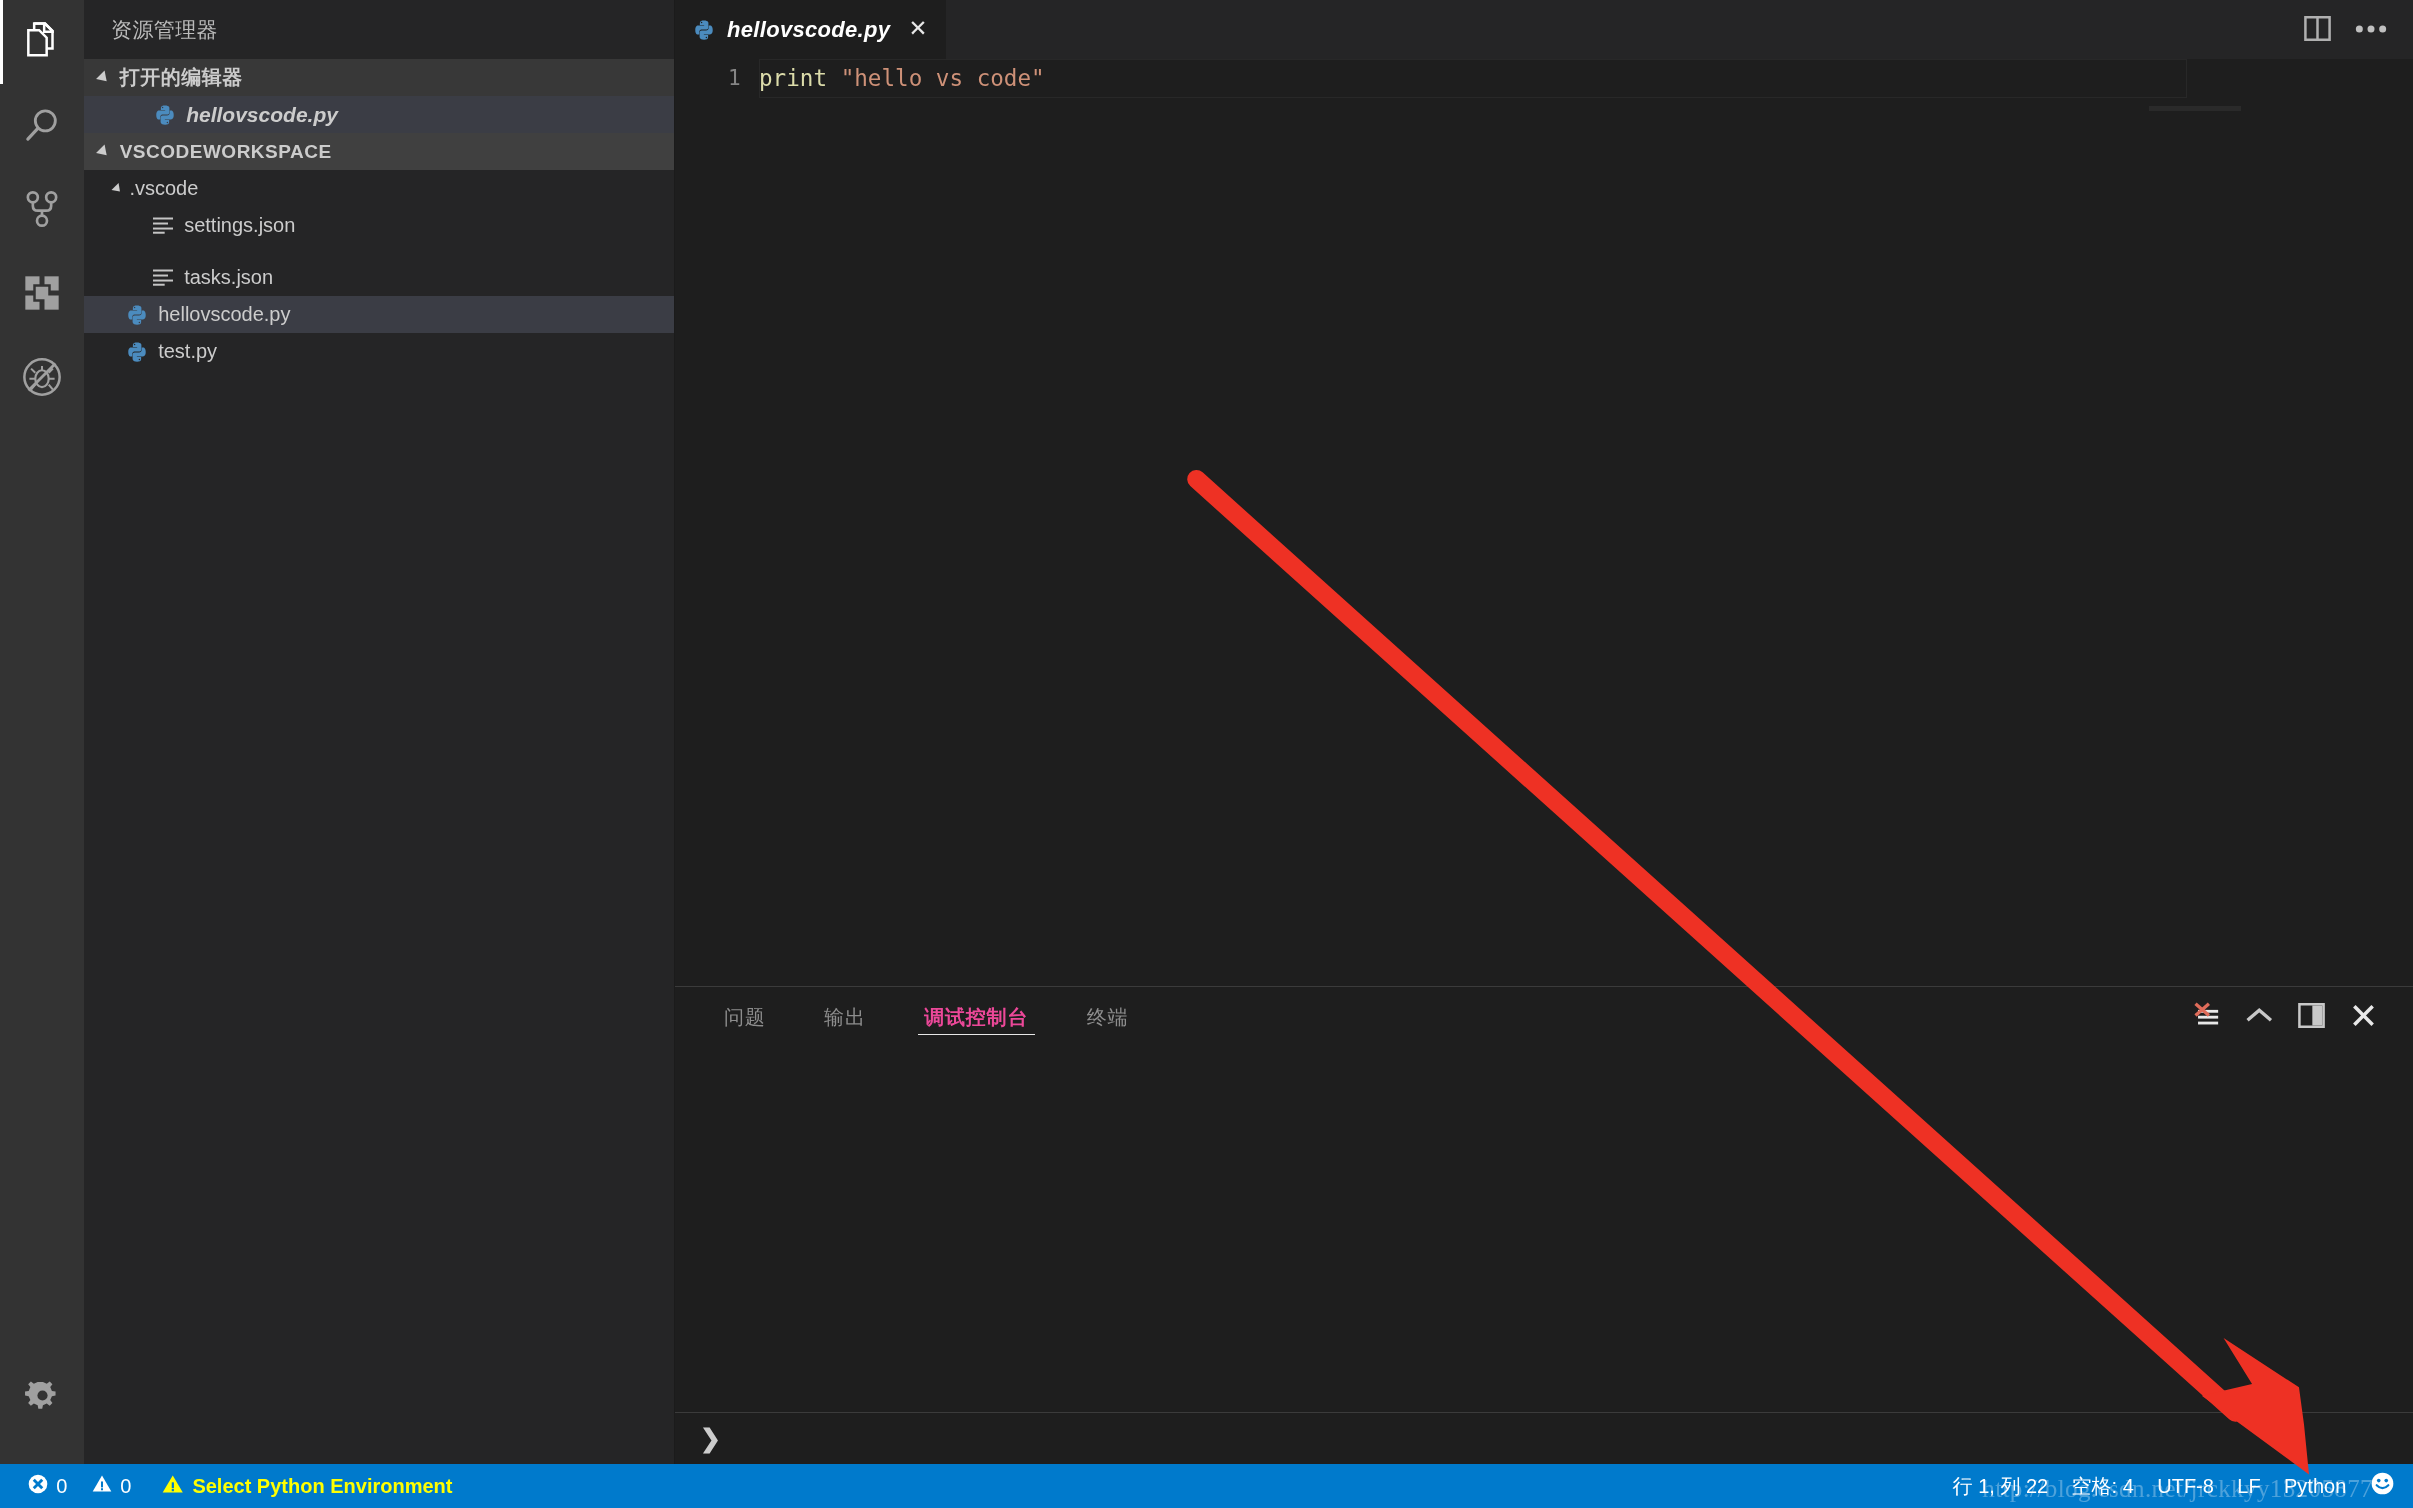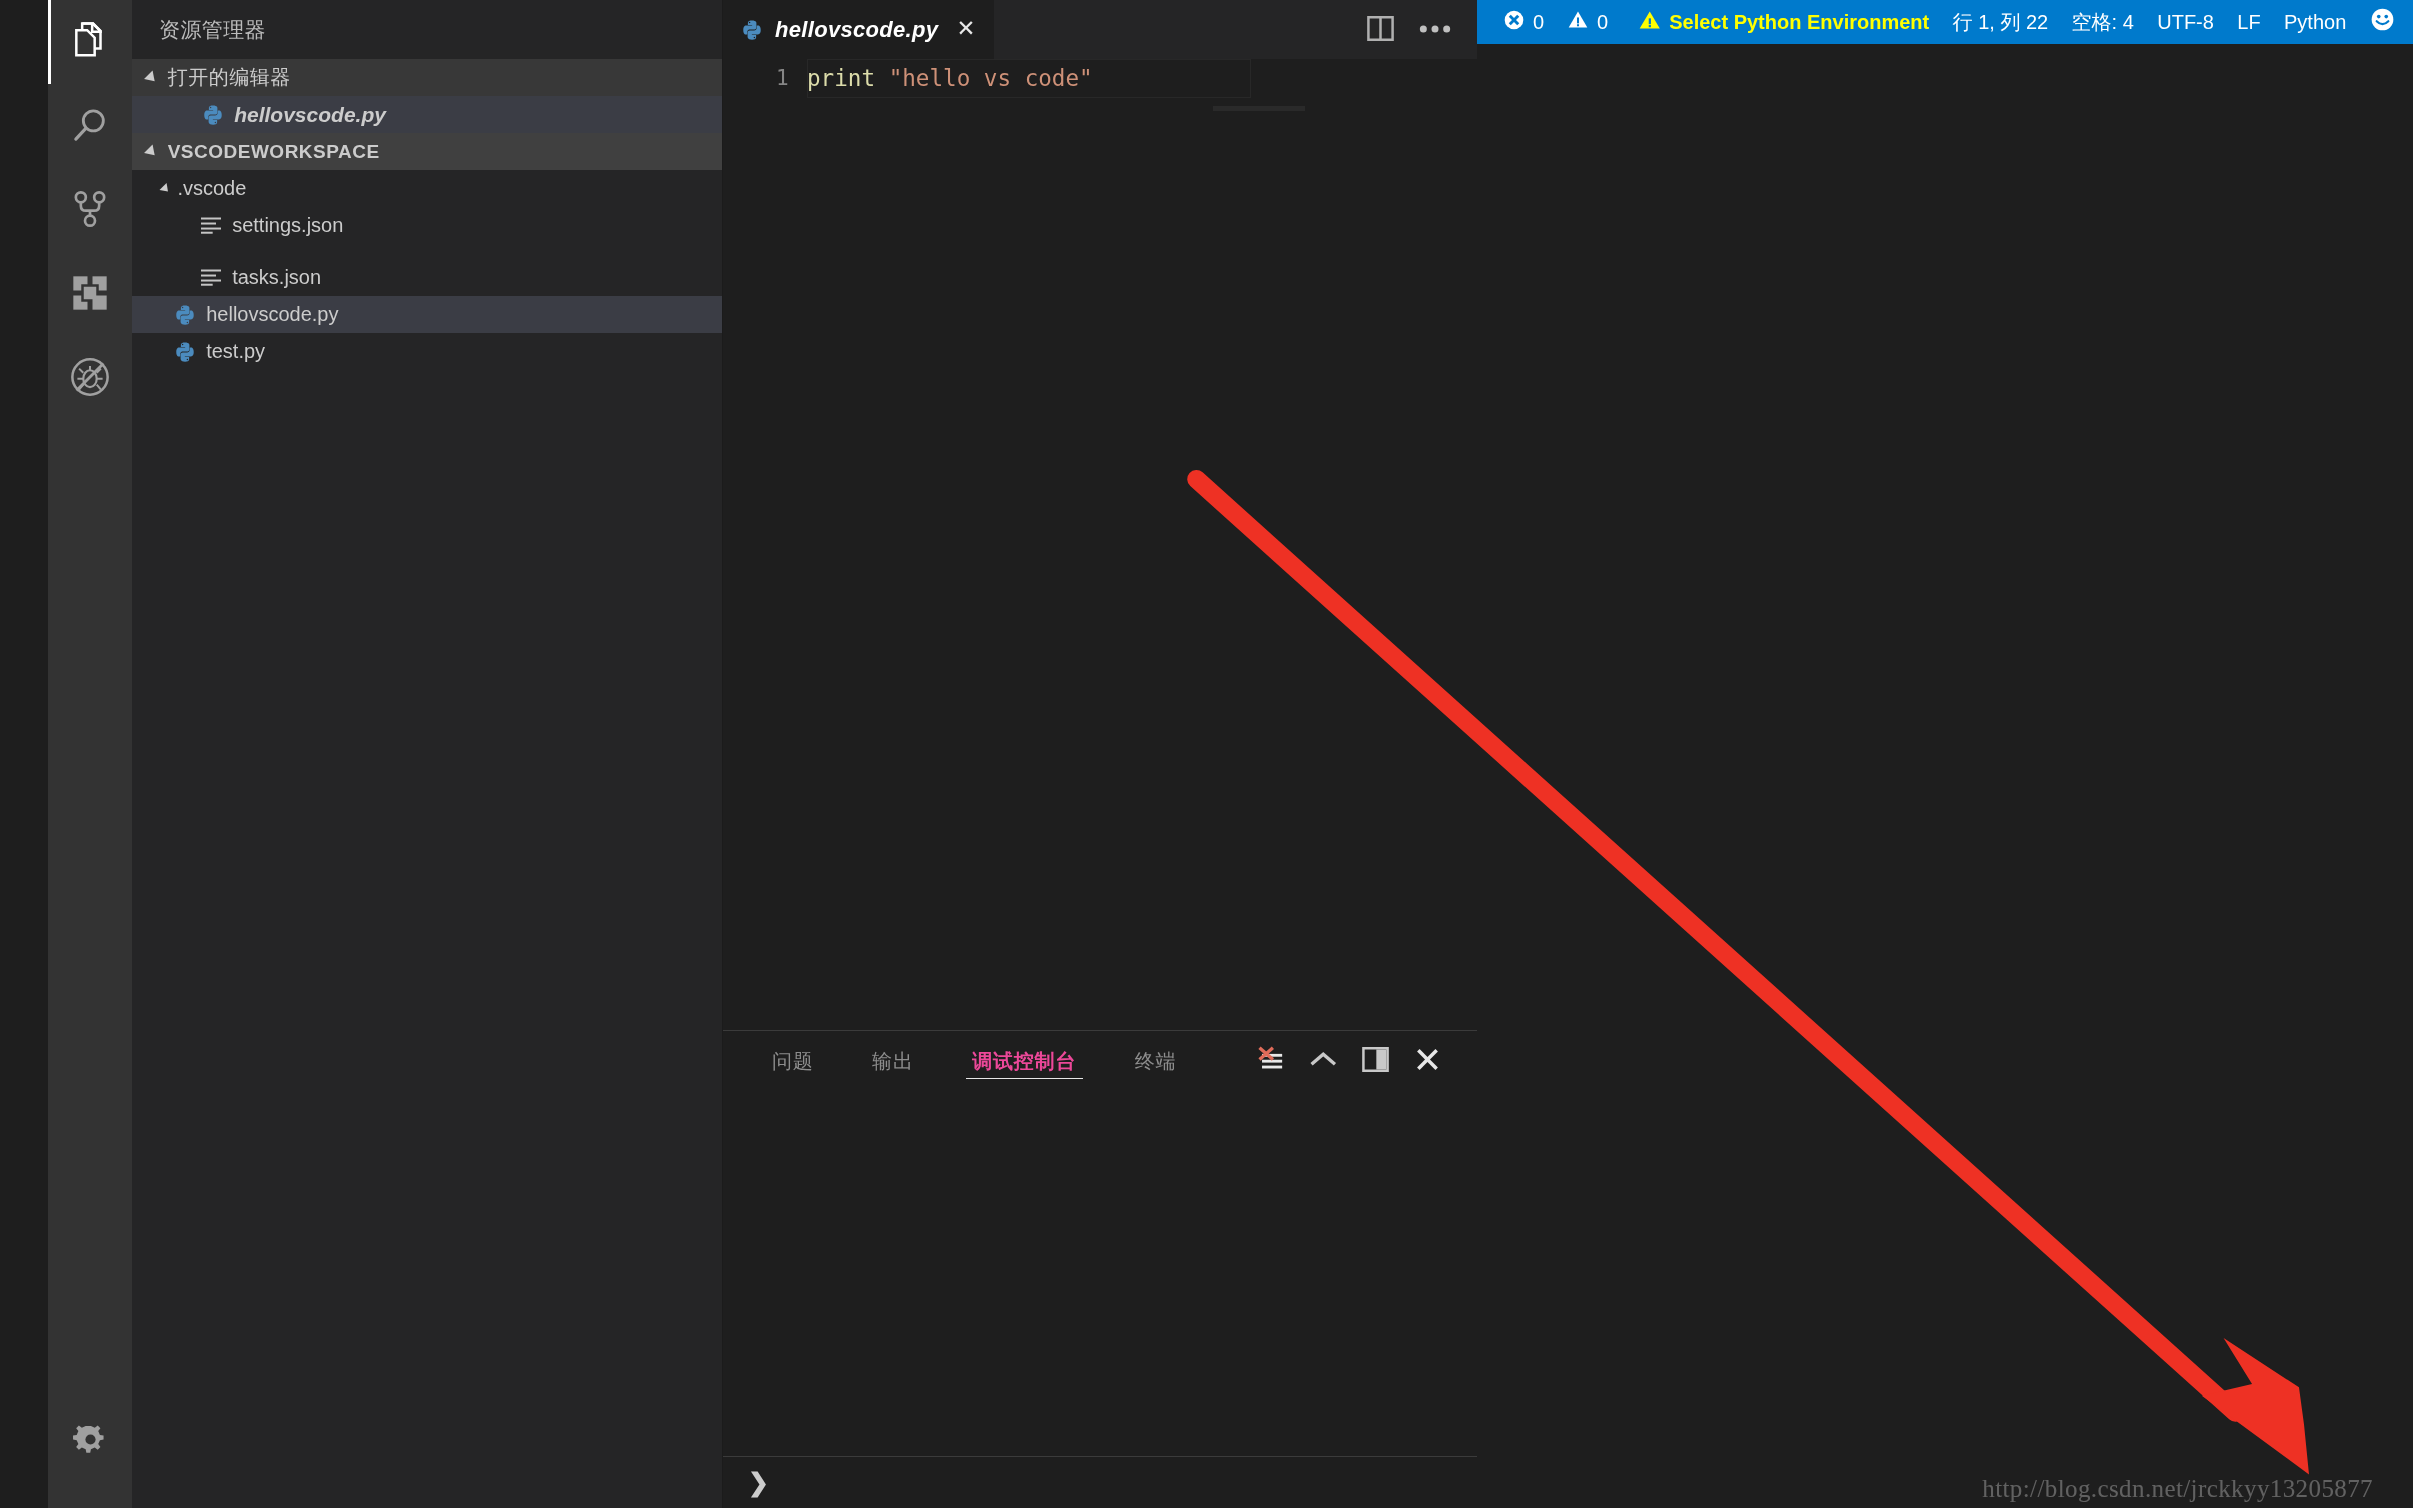--- a/index.html
+++ b/index.html
@@ -2,21 +2,21 @@
 <html style="font-size:13.4px"><head>
 <meta charset="utf-8">
 <style>
   * { margin:0; padding:0; box-sizing:border-box; }
   html,body {
     width:2413px; height:1508px;
     background:#1e1e1e;
     font-family:"Liberation Sans", sans-serif;
     overflow:hidden;
   }
-  .app { position:relative; width:2413px; height:1508px; display:flex; flex-direction:row;padding-left:48px; }
+  .app { position:relative; width:2413px; height:1508px; display:flex; flex-direction:column; }
 
   
   .main-row { display:flex; flex:1 1 auto; min-height:0; }
 
   
   .activitybar {
     width:84px; background:#333333;
     display:flex; flex-direction:column; align-items:center;
     flex:0 0 84px;
   }
@@ -55,21 +55,21 @@
     border-bottom:6.7px solid transparent;
     margin-right:11.7px;
     transform:rotate(45deg);
     flex:0 0 auto;
   }
   .twisty.small {
     border-left-width:7.5px; border-top-width:5.9px; border-bottom-width:5.9px;
     margin-right:10px;
   }
   .section-header .hdr-label { font-size:19px; letter-spacing:0.5px; }
-  .section-header.open-eds .hdr-label { font-weight:normal; font-size:20px; }
+  .section-header.open-eds .hdr-label { font-weight:bold; font-size:20px; }
 
   .tree { display:flex; flex-direction:column; }
   .row {
     height:37px; display:flex; align-items:center;
     font-size:20px; color:#cccccc; white-space:nowrap;
     cursor:pointer;
   }
   .row.selected { background:#3b3d45; }
   .row .ico { width:28.5px; display:flex; align-items:center; justify-content:center; flex:0 0 28.5px; }
   .row .label { margin-left:6.7px; }

